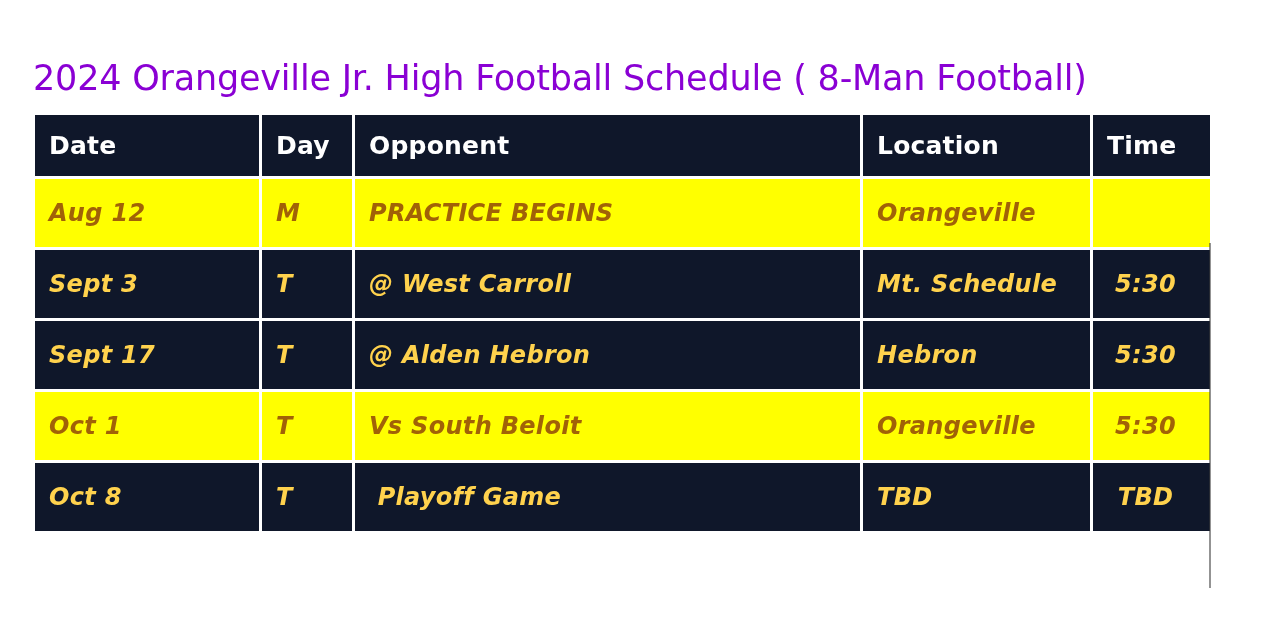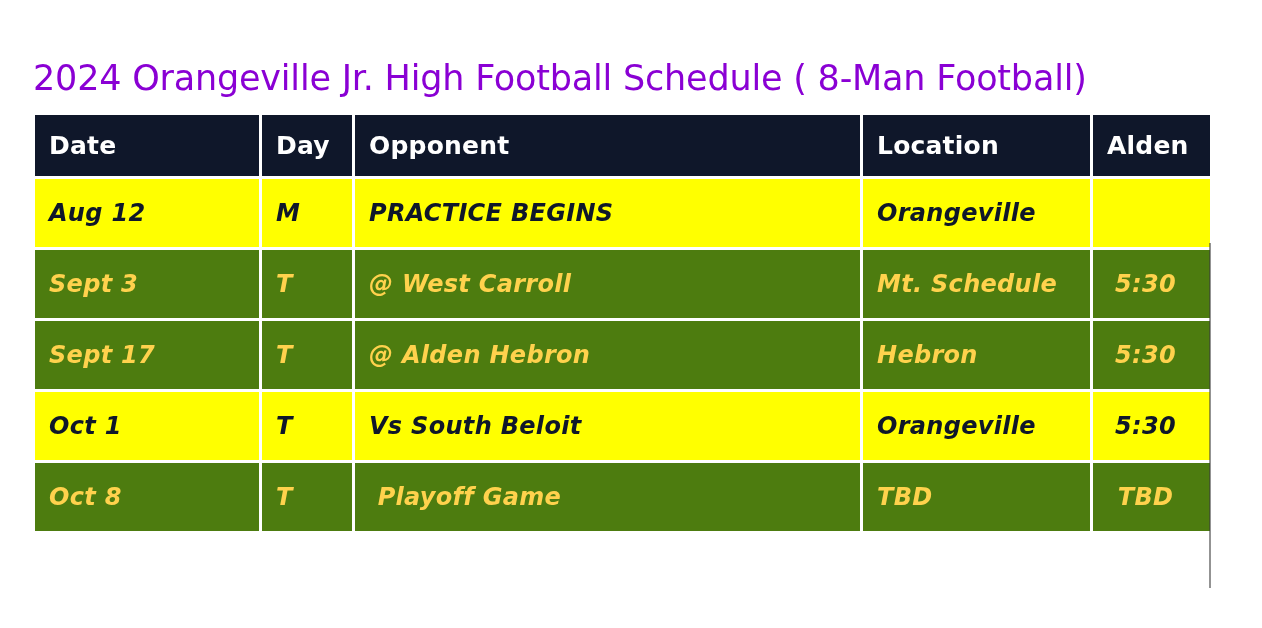--- a/index.html
+++ b/index.html
@@ -85,25 +85,25 @@
     font-family: "DejaVu Sans", sans-serif;
     font-size: 24px;
     font-weight: 700;
     font-style: italic;
     letter-spacing: 0.3px;
     text-align: left;
   }
 
   tr.row-yellow td {
     background: #ffff00;
-    color: #0f172a;
+    color: #a16207;
   }
 
   tr.row-purple td {
-    background: #4d7c0f;
+    background: #0f172a;
     color: #ffd24d;
   }
 
   
   tbody td.cell-time {
     text-align: center;
     padding-left: 0;
     padding-right: 12px;
   }
 
@@ -138,21 +138,21 @@
       <col class="col-opponent">
       <col class="col-location">
       <col class="col-time">
     </colgroup>
     <thead>
       <tr>
         <th>Date</th>
         <th>Day</th>
         <th>Opponent</th>
         <th>Location</th>
-        <th>Alden</th>
+        <th>Time</th>
       </tr>
     </thead>
     <tbody id="schedule-body">
         <tr class="row-yellow">
           <td class="cell-date"><span>Aug 12</span></td>
           <td class="cell-day"><span>M</span></td>
           <td class="cell-opponent"><span>PRACTICE BEGINS</span></td>
           <td class="cell-location"><span>Orangeville</span></td>
           <td class="cell-time"><span></span></td>
         </tr>

